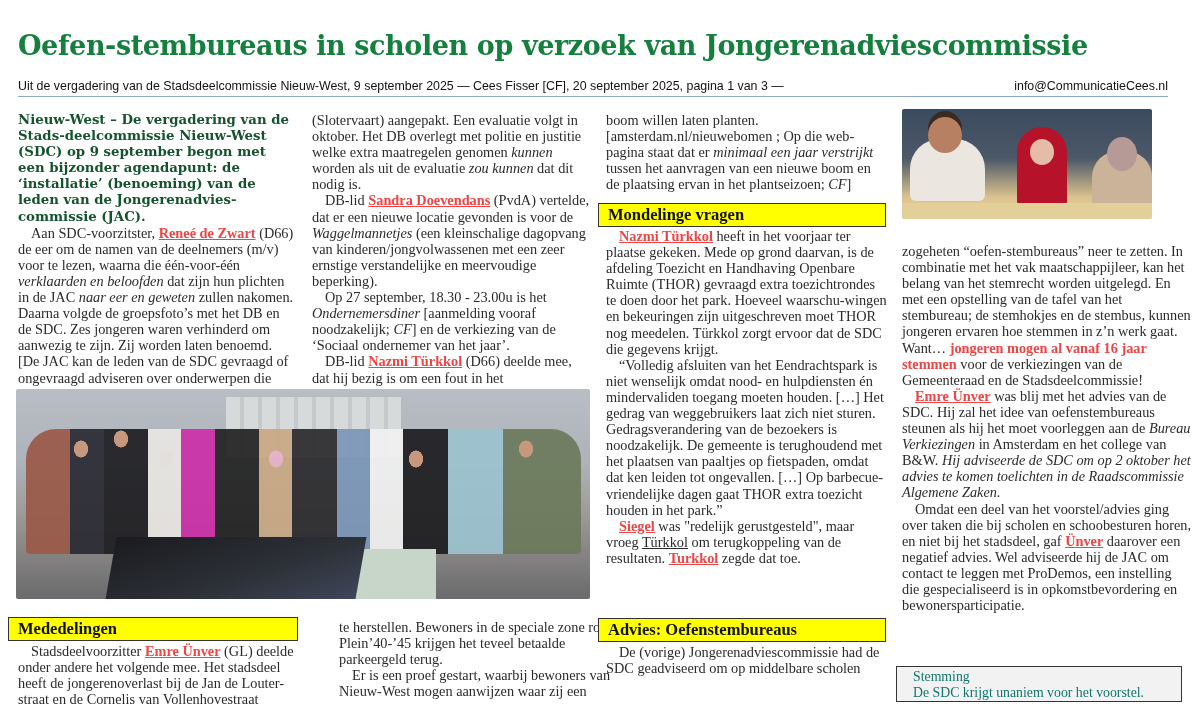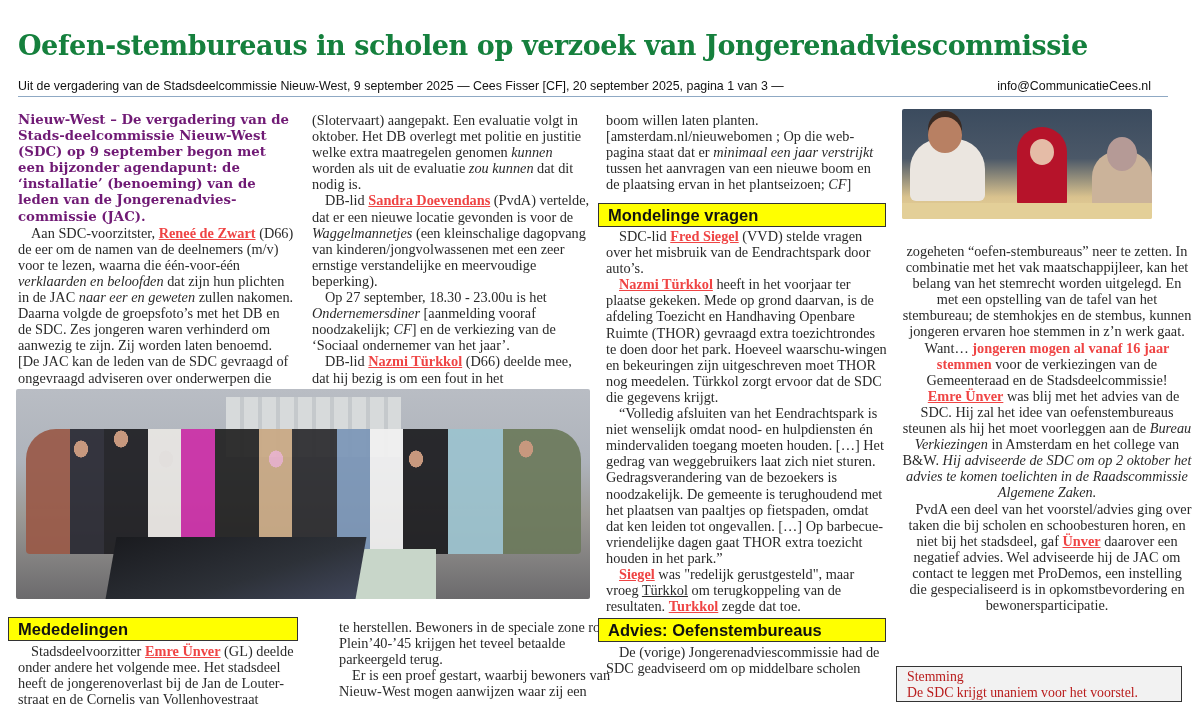--- a/index.html
+++ b/index.html
@@ -10,37 +10,37 @@
     position: absolute; left: 18px; top: 30px; width: 1170px;
     font-family: "DejaVu Serif", serif; font-weight: bold;
     font-size: 27px; letter-spacing: -0.4px; color: #15803d; white-space: nowrap;
   }
   .byline {
     position: absolute; left: 18px; top: 79px; width: 1150px; height: 18px;
     font-family: "Liberation Sans", sans-serif; font-size: 12.4px; color: #111;
     border-bottom: 1.5px solid #8fa9c4;
   }
   .byline .left { position: absolute; left: 0; top: 0; white-space: nowrap; }
-  .byline .right { position: absolute; right: 17px; top: 0; white-space: nowrap; }
+  .byline .right { position: absolute; right: 0; top: 0; white-space: nowrap; }
 
   .col {
     position: absolute; font-family: "Liberation Serif", serif;
     font-size: 14.3px; line-height: 16.1px; color: #2a2a2a;
   }
   .col p { text-indent: 0; }
   .col p.ind { text-indent: 13px; }
   .col b, .col .name { font-weight: bold; color: #ef4444; }
   .col .name { text-decoration: underline; }
   .col .uname { text-decoration: underline; text-align: right; }
   .col i { font-style: italic; }
-  .lead { font-family: "DejaVu Serif", serif; font-weight: bold; font-size: 13.3px; line-height: 16.1px; color: #701a75; }
+  .lead { font-family: "DejaVu Serif", serif; font-weight: bold; font-size: 13.3px; line-height: 16.1px; color: #14532d; }
 
   .section-head {
     position: absolute; background: #ffff00; border: 1px solid #333;
-    font-family: Liberation Sans, sans-serif; font-weight: bold; font-size: 16.5px;
+    font-family: Liberation Serif, serif; font-weight: bold; font-size: 16.5px;
     line-height: 22px; padding-left: 9px; color: #111; height: 24px;
   }
 
   .photo {
     position: absolute; overflow: hidden; border-radius: 2px;
   }
   .photo-group {
     left: 16px; top: 389px; width: 574px; height: 210px;
     background:
       linear-gradient(180deg, #b9bdc4 0%, #aeb3bb 35%, #9c9a96 60%, #6b6a6c 100%);
@@ -78,22 +78,22 @@
   .photo-youth .p1 { position:absolute; left: 8px; top: 30px; width: 75px; height: 62px; background:#ebe6e0; border-radius: 30px 30px 6px 6px; }
   .photo-youth .h1 { position:absolute; left: 26px; top: 8px; width: 34px; height: 36px; background:#b88063; border-radius: 50%; box-shadow: 0 -6px 0 #3a2a22; }
   .photo-youth .p2 { position:absolute; left: 115px; top: 18px; width: 50px; height: 78px; background:#b6132a; border-radius: 26px 26px 4px 4px; }
   .photo-youth .h2 { position:absolute; left: 128px; top: 30px; width: 24px; height: 26px; background:#e5bca7; border-radius: 50%; }
   .photo-youth .p3 { position:absolute; left: 190px; top: 42px; width: 60px; height: 55px; background:#cbb39a; border-radius: 26px 26px 4px 4px; }
   .photo-youth .h3 { position:absolute; left: 205px; top: 28px; width: 30px; height: 34px; background:#b59a96; border-radius: 50%; }
   .photo-youth .desk { position:absolute; left: 0; top: 94px; width: 250px; height: 16px; background:#e3cf98; }
 
   .vote-box {
     position: absolute; left: 896px; top: 666px; width: 286px; height: 36px;
-    background: #f2f2f2; border: 1px solid #333; padding: 2px 10px;
-    font-family: "Liberation Serif", serif; font-size: 13.8px; line-height: 15.5px; color: #b91c1c;
+    background: #f2f2f2; border: 1px solid #333; padding: 2px 16px;
+    font-family: "Liberation Serif", serif; font-size: 13.8px; line-height: 15.5px; color: #0f766e;
   }
 </style>
 </head>
 <body>
 
 <h1 class="title">Oefen-stembureaus in scholen op verzoek van Jongerenadviescommissie</h1>
 
 <div class="byline">
   <span class="left">Uit de vergadering van de Stadsdeelcommissie Nieuw-West, 9 september 2025 — Cees Fisser [CF], 20 september 2025, pagina 1 van 3 —</span>
   <span class="right">info@CommunicatieCees.nl</span>
@@ -127,43 +127,42 @@
   <p>te herstellen. Bewoners in de speciale zone rond Plein’40-’45 krijgen het teveel betaalde parkeergeld terug.</p>
   <p class="ind">Er is een proef gestart, waarbij bewoners van Nieuw-West mogen aanwijzen waar zij een</p>
 </div>
 
 <div class="col" style="left:606px; top:112px; width:280px;">
   <p><span>boom willen laten planten. [amsterdam.nl/nieuwebomen ; Op die web-pagina staat dat er </span><i>minimaal een jaar verstrijkt</i><span> tussen het aanvragen van een nieuwe boom en de plaatsing ervan in het plantseizoen; </span><i>CF</i><span>]</span></p>
 </div>
 
 <div class="section-head" style="left:598px; top:203px; width:288px;">Mondelinge vragen</div>
 <div class="col" style="left:606px; top:228px; width:282px;">
-  <p class="ind"><span>SDC-lid </span><span class="name">Fred Siegel</span><span> (VVD) stelde vragen over het misbruik van de Eendrachtspark door auto’s.</span></p>
   <p class="ind"><span class="name">Nazmi Türkkol</span><span> heeft in het voorjaar ter plaatse gekeken. Mede op grond daarvan, is de afdeling Toezicht en Handhaving Openbare Ruimte (THOR) gevraagd extra toezichtrondes te doen door het park. Hoeveel waarschu-wingen en bekeuringen zijn uitgeschreven moet THOR nog meedelen. Türkkol zorgt ervoor dat de SDC die gegevens krijgt.</span></p>
   <p class="ind">“Volledig afsluiten van het Eendrachtspark is niet wenselijk omdat nood- en hulpdiensten én mindervaliden toegang moeten houden. […] Het gedrag van weggebruikers laat zich niet sturen. Gedragsverandering van de bezoekers is noodzakelijk. De gemeente is terughoudend met het plaatsen van paaltjes op fietspaden, omdat dat ken leiden tot ongevallen. […] Op barbecue-vriendelijke dagen gaat THOR extra toezicht houden in het park.”</p>
   <p class="ind"><span class="name">Siegel</span><span> was "redelijk gerustgesteld", maar vroeg </span><span class="uname">Türkkol</span><span> om terugkoppeling van de resultaten. </span><span class="name">Turkkol</span><span> zegde dat toe.</span></p>
 </div>
 
 <div class="section-head" style="left:598px; top:618px; width:288px;">Advies: Oefenstembureaus</div>
 <div class="col" style="left:606px; top:644px; width:282px;">
   <p class="ind">De (vorige) Jongerenadviescommissie had de SDC geadviseerd om op middelbare scholen</p>
 </div>
 
 <div class="photo photo-youth">
   <div class="p1"></div>
   <div class="h1"></div>
   <div class="p2"></div>
   <div class="h2"></div>
   <div class="p3"></div>
   <div class="h3"></div>
   <div class="desk"></div>
 </div>
 
-<div class="col" style="left:902px; top:243px; width:290px;text-align:center;">
+<div class="col" style="left:902px; top:243px; width:290px;">
   <p><span>zogeheten “oefen-stembureaus” neer te zetten. In combinatie met het vak maatschappijleer, kan het belang van het stemrecht worden uitgelegd. En met een opstelling van de tafel van het stembureau; de stemhokjes en de stembus, kunnen jongeren ervaren hoe stemmen in z’n werk gaat. Want… </span><b>jongeren mogen al vanaf 16 jaar stemmen</b><span> voor de verkiezingen van de Gemeenteraad en de Stadsdeelcommissie!</span></p>
   <p class="ind"><span class="name">Emre Ünver</span><span> was blij met het advies van de SDC. Hij zal het idee van oefenstembureaus steunen als hij het moet voorleggen aan de </span><i>Bureau Verkiezingen</i><span> in Amsterdam en het college van B&amp;W. </span><i>Hij adviseerde de SDC om op 2 oktober het advies te komen toelichten in de Raadscommissie Algemene Zaken.</i></p>
-  <p class="ind"><span>PvdA een deel van het voorstel/advies ging over taken die bij scholen en schoobesturen horen, en niet bij het stadsdeel, gaf </span><span class="name">Ünver</span><span> daarover een negatief advies. Wel adviseerde hij de JAC om contact te leggen met ProDemos, een instelling die gespecialiseerd is in opkomstbevordering en bewonersparticipatie.</span></p>
+  <p class="ind"><span>Omdat een deel van het voorstel/advies ging over taken die bij scholen en schoobesturen horen, en niet bij het stadsdeel, gaf </span><span class="name">Ünver</span><span> daarover een negatief advies. Wel adviseerde hij de JAC om contact te leggen met ProDemos, een instelling die gespecialiseerd is in opkomstbevordering en bewonersparticipatie.</span></p>
 </div>
 
 <div class="vote-box">
   <div>Stemming</div>
   <div>De SDC krijgt unaniem voor het voorstel.</div>
 </div>
 
 </body></html>

